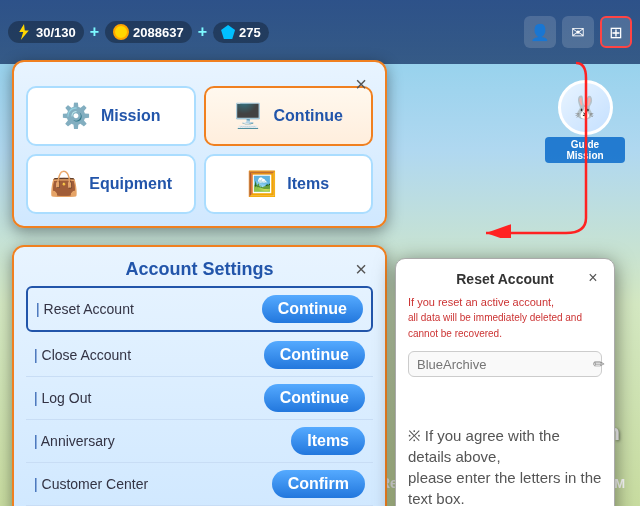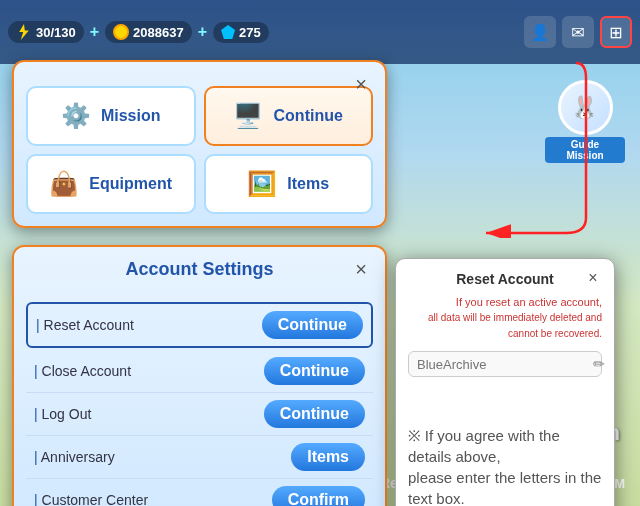--- a/index.html
+++ b/index.html
@@ -242,21 +242,21 @@
       padding: 12px;
       z-index: 15;
       box-shadow: 0 4px 15px rgba(0,0,0,0.4);
     }
 
     .settings-title {
       text-align: center;
       font-size: 18px;
       font-weight: bold;
       color: #2255aa;
-      margin-bottom: 22px;
+      margin-bottom: 6px;
       position: relative;
     }
 
     .settings-row {
       display: flex;
       align-items: center;
       justify-content: space-between;
       padding: 7px 8px;
       border-bottom: 1px solid #c8ddf5;
     }
@@ -317,21 +317,21 @@
       right: 0; top: -2px;
       width: 18px; height: 18px;
       background: none;
       border: none;
       color: #555;
       font-size: 16px;
       cursor: pointer;
     }
 
     .reset-modal-warning {
-      text-align: right;
+      text-align: left;
       font-size: 11px;
       color: #cc3333;
       margin-bottom: 10px;
       line-height: 1.4;
     }
 
     .reset-input-row {
       display: flex;
       align-items: center;
       border: 1px solid #ccc;

